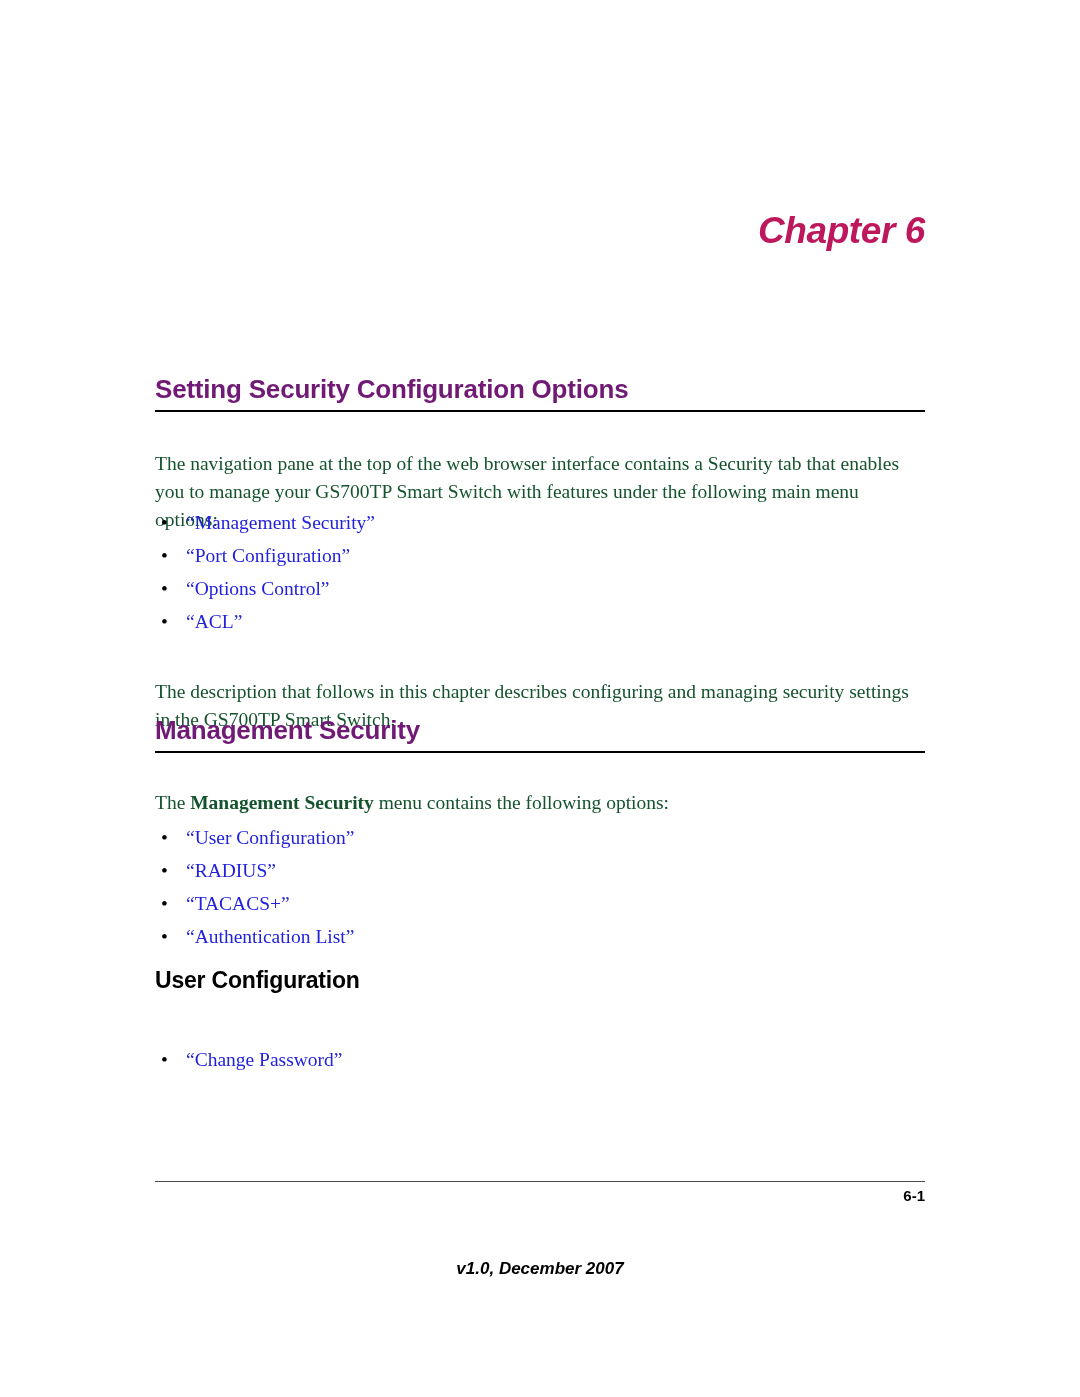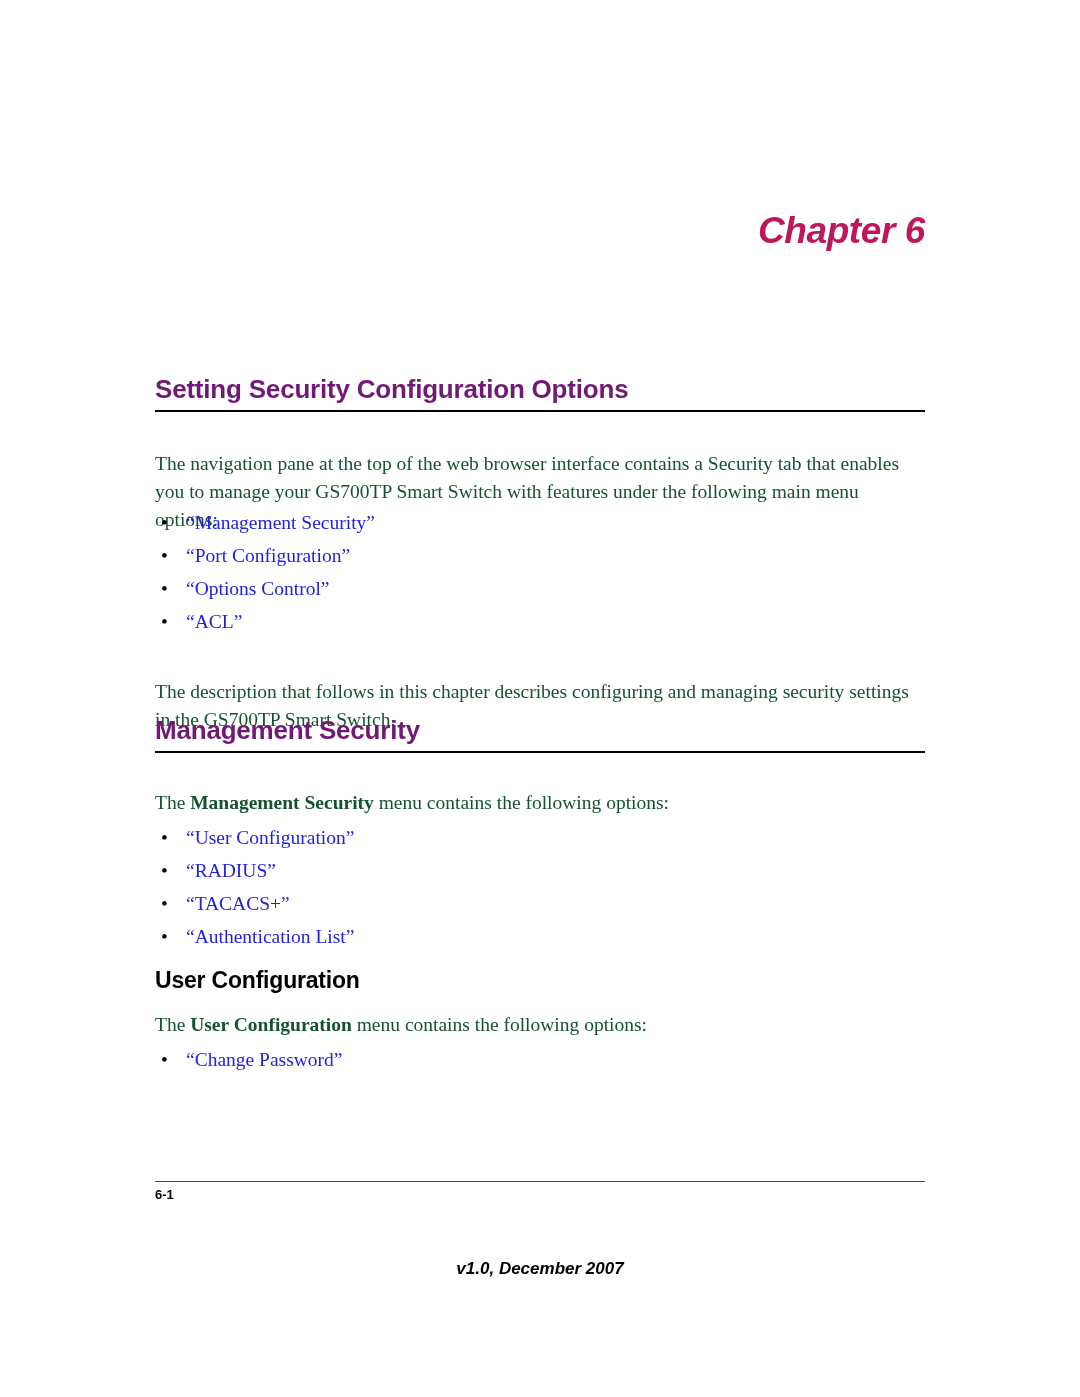--- a/index.html
+++ b/index.html
@@ -101,23 +101,24 @@
     top: 1181px;
     width: 770px;
     height: 0;
     border-top: 1.2px solid #4a4a4a;
   }
   .page-number {
     position: absolute;
     left: 155px;
     top: 1187px;
     width: 770px;
-    font-family: "Liberation Sans", "DejaVu Sans", sans-serif;
-    font-weight: bold;
-    font-size: 13px;
+    text-align: right;
+    font-family: "Liberation Sans", "DejaVu Sans", sans-serif;
+    font-weight: bold;
+    font-size: 15px;
     color: #000000;
   }
   .version-line {
     position: absolute;
     left: 0;
     top: 1219px;
     width: 1080px;
     text-align: center;
     font-family: "Liberation Sans", "DejaVu Sans", sans-serif;
     font-style: italic;
@@ -184,23 +185,20 @@
       <a class="xref-link" href="#">“TACACS+”</a>
     </li>
     <li class="xref-item">
       <span class="xref-bullet">•</span>
       <a class="xref-link" href="#">“Authentication List”</a>
     </li>
   </ul>
 
   <div class="blk h2" style="top:968px;">User Configuration</div>
 
-  <div class="blk para" style="top:1011px;">
-    <span>The </span><b>User Configuration</b><span> menu contains the following options:</span>
-  </div>
 
   <ul class="xref-list blk" style="top:1043px;">
     <li class="xref-item">
       <span class="xref-bullet">•</span>
       <a class="xref-link" href="#">“Change Password”</a>
     </li>
   </ul>
 
   <div class="footer-rule"></div>
   <div class="page-number">6-1</div>

